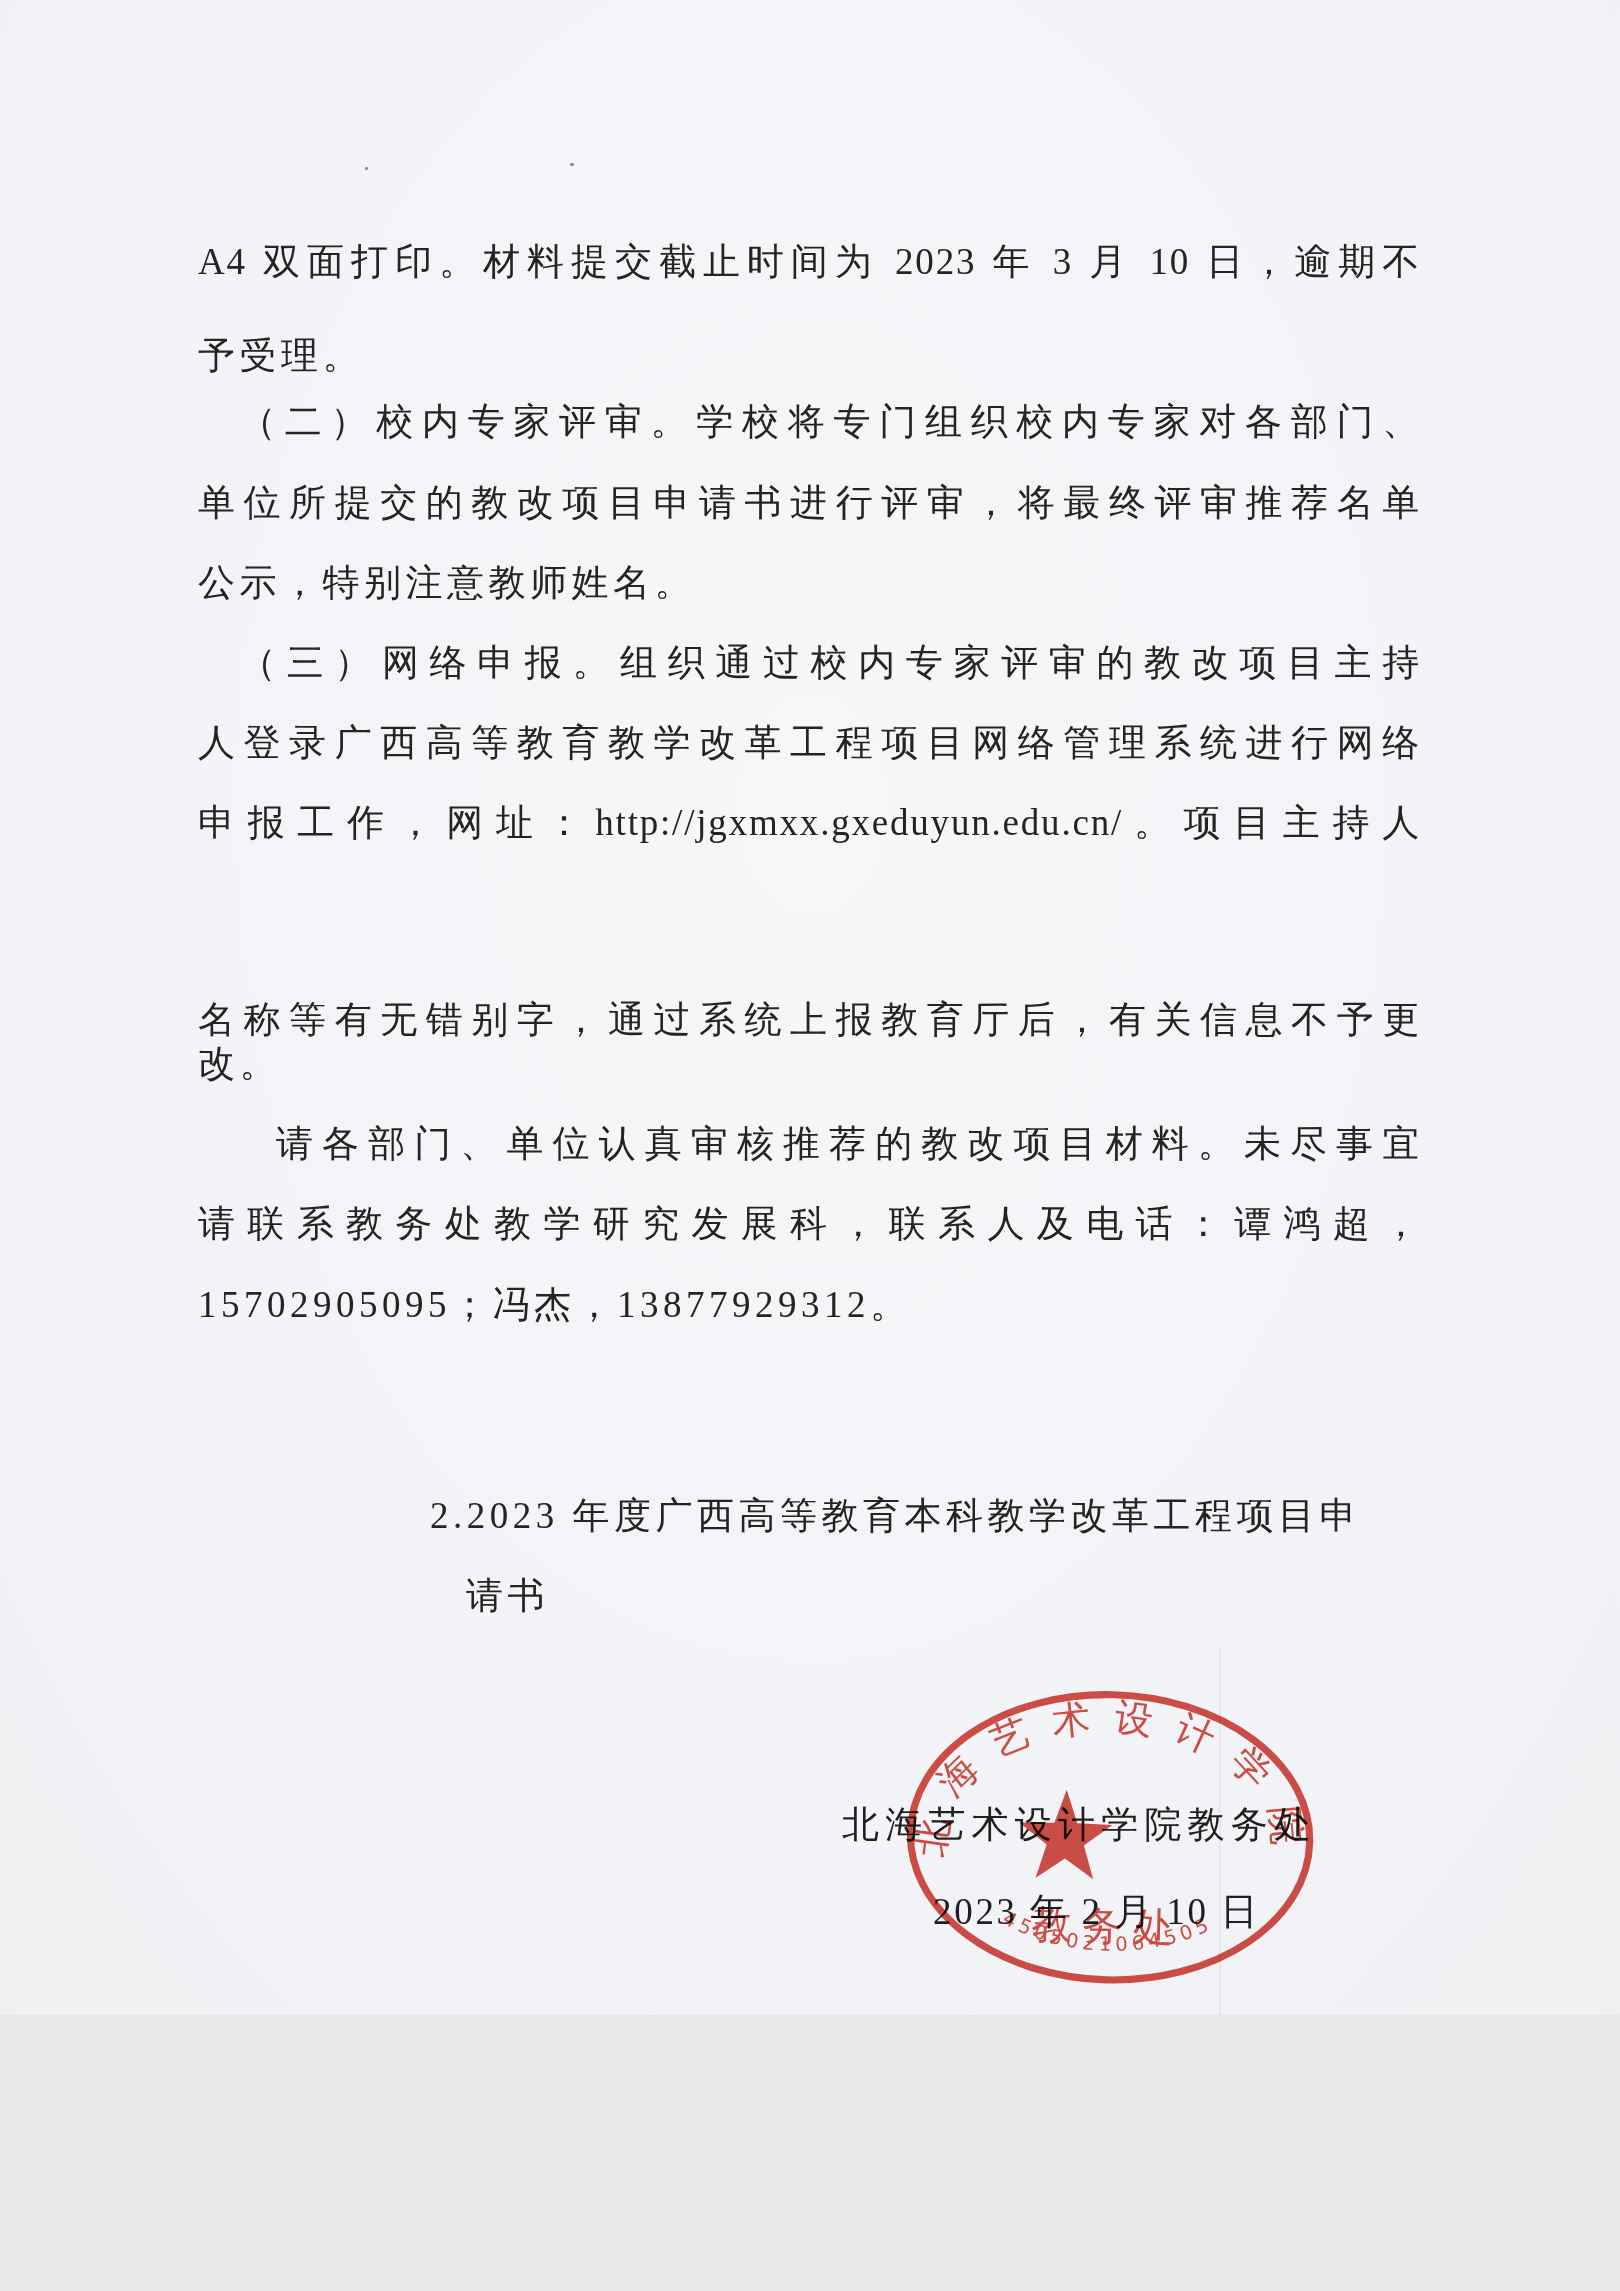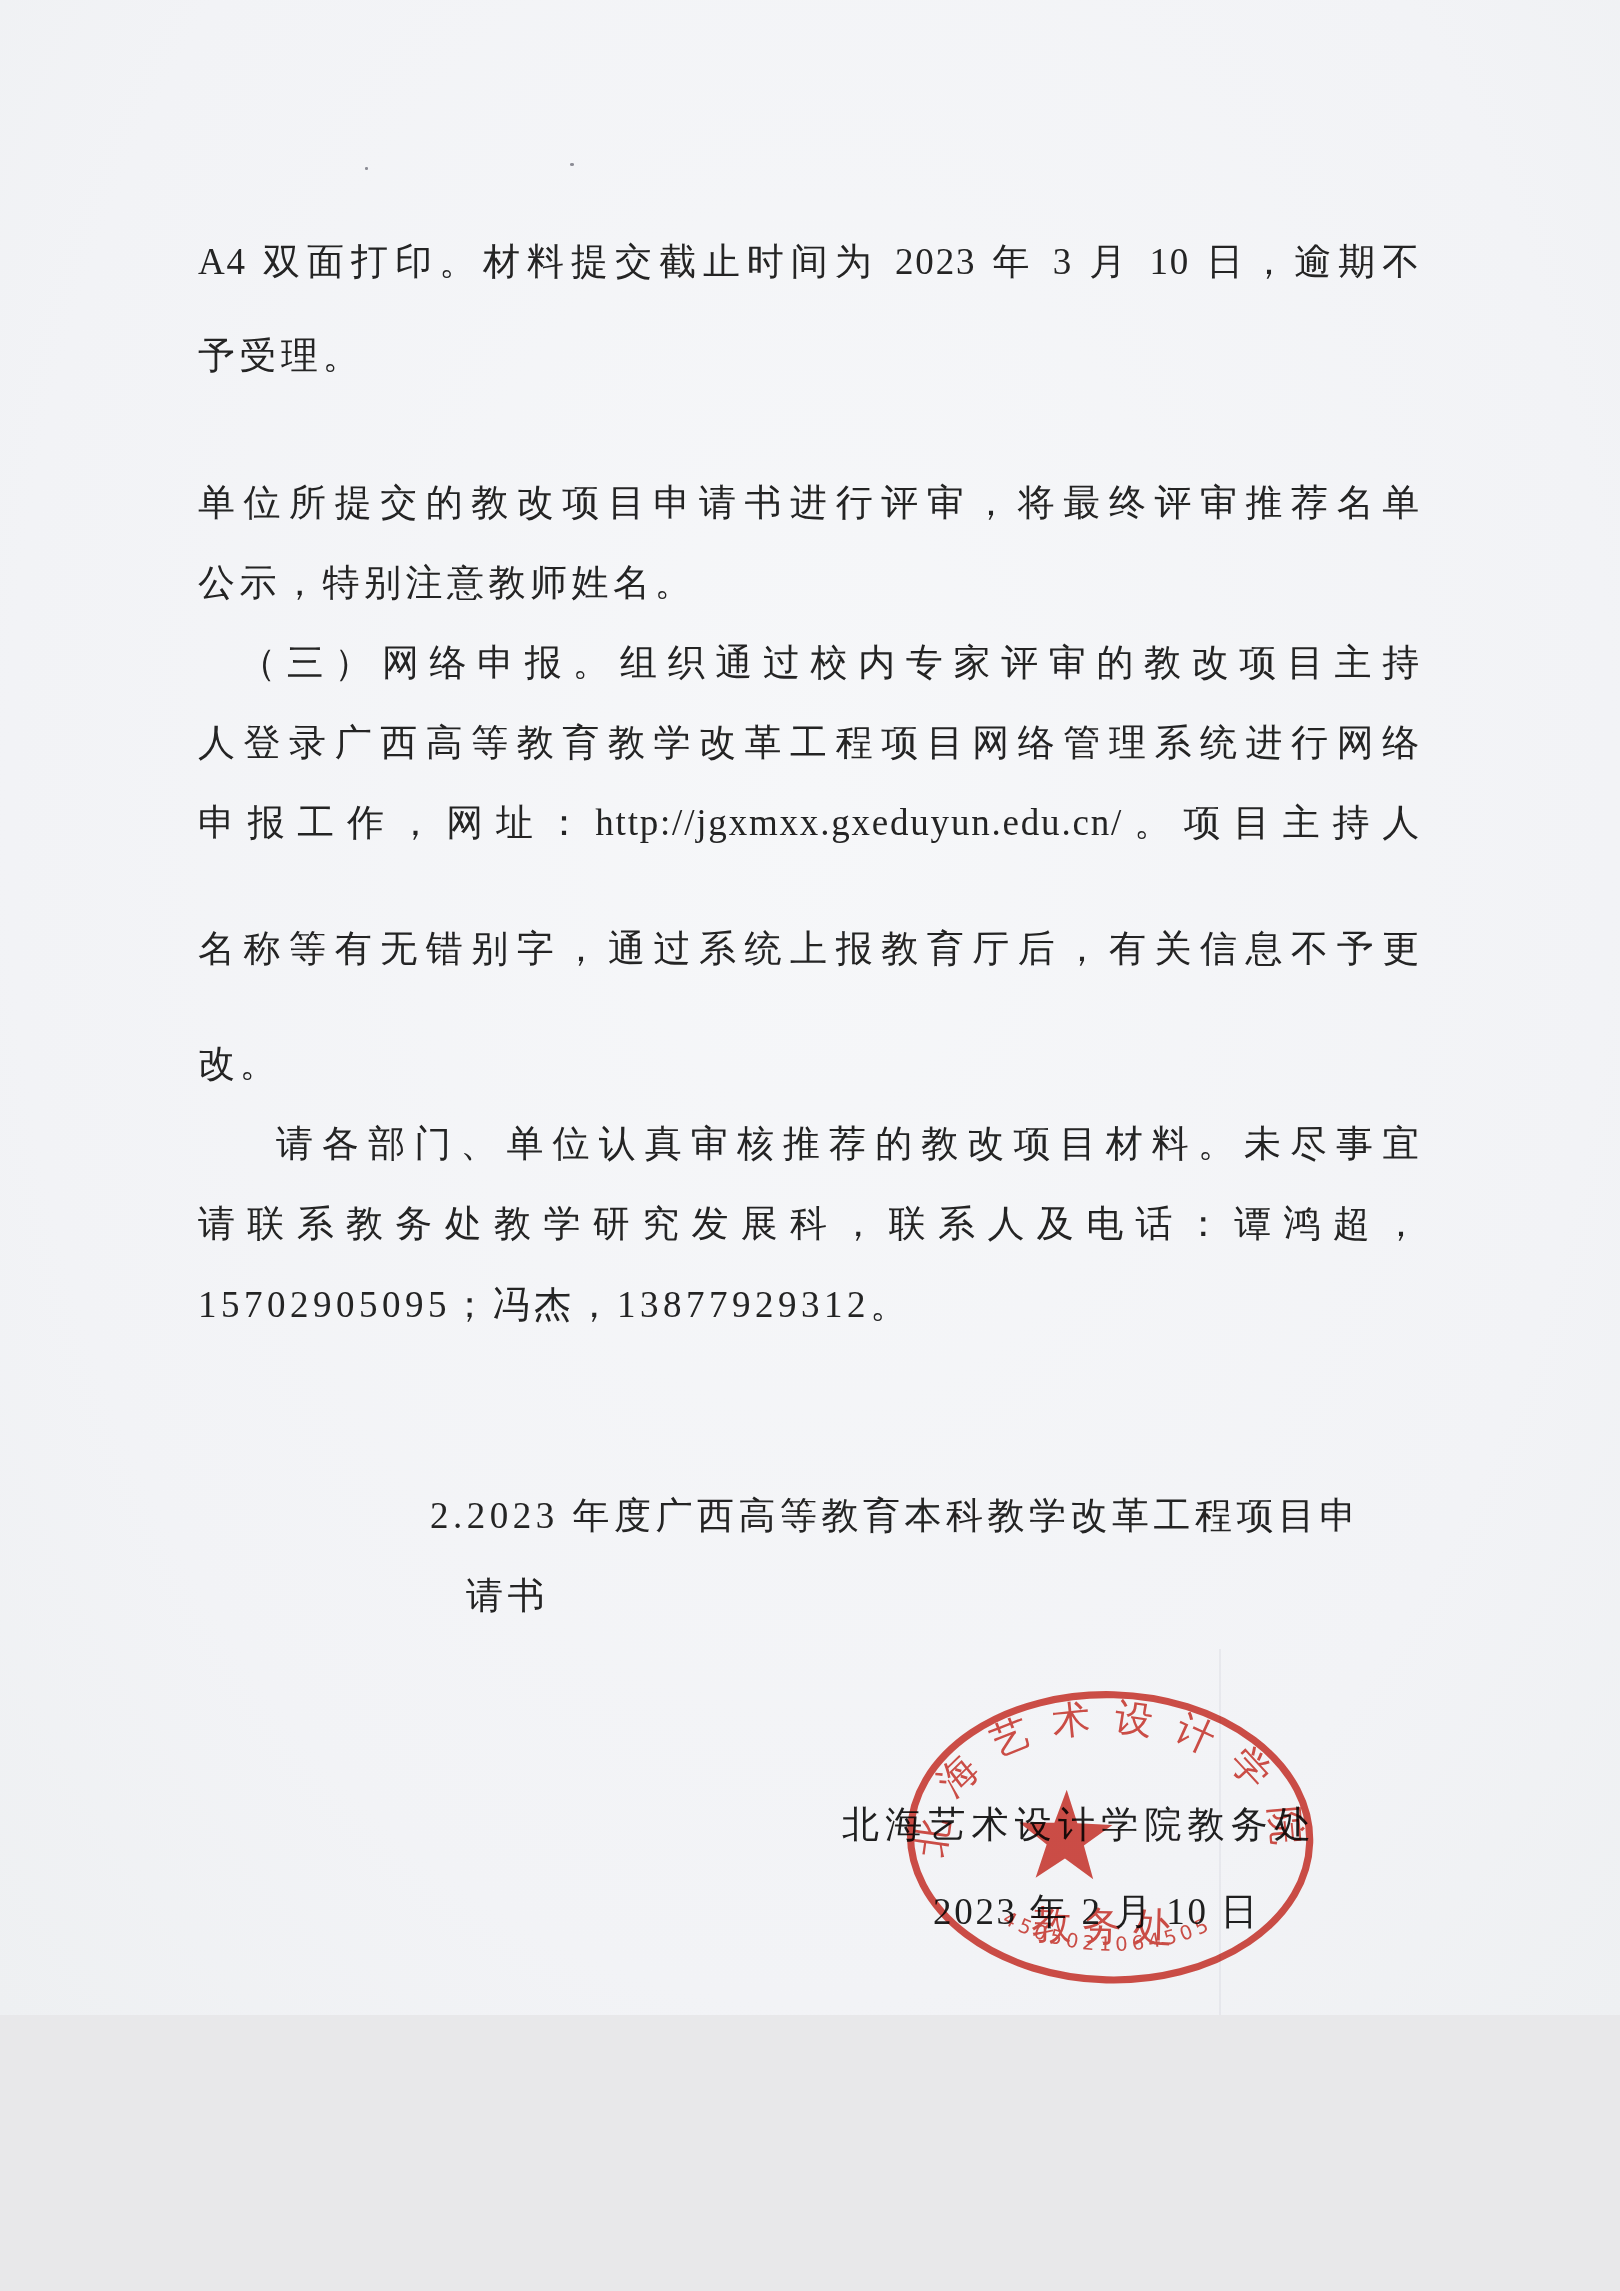--- a/index.html
+++ b/index.html
@@ -40,26 +40,27 @@
   .sp1{left:570px;top:163px;width:3.6px;height:2.7px;}
   .sp2{left:365px;top:167px;width:2.7px;height:2.7px;}
 </style>
 </head>
 <body>
 
 <div class="page">
 
   <div class="ln j" style="top:237px">A4 双面打印。材料提交截止时间为 2023 年 3 月 10 日，逾期不</div>
   <div class="ln ls" style="top:331px">予受理。</div>
+  <div class="ln j ind-p" style="top:397px">（二）校内专家评审。学校将专门组织校内专家对各部门、</div>
   <div class="ln j" style="top:478px">单位所提交的教改项目申请书进行评审，将最终评审推荐名单</div>
   <div class="ln ls" style="top:558px">公示，特别注意教师姓名。</div>
   <div class="ln j ind-p" style="top:638px">（三）网络申报。组织通过校内专家评审的教改项目主持</div>
   <div class="ln j" style="top:718px">人登录广西高等教育教学改革工程项目网络管理系统进行网络</div>
   <div class="ln j" style="top:798px">申报工作，网址：http://jgxmxx.gxeduyun.edu.cn/。项目主持人</div>
-  <div class="ln j" style="top:924px">名称等有无错别字，通过系统上报教育厅后，有关信息不予更</div>
+  <div class="ln j" style="top:995px">名称等有无错别字，通过系统上报教育厅后，有关信息不予更</div>
   <div class="ln ls" style="top:1039px">改。</div>
   <div class="ln j ind" style="top:1119px">请各部门、单位认真审核推荐的教改项目材料。未尽事宜</div>
   <div class="ln j" style="top:1199px">请联系教务处教学研究发展科，联系人及电话：谭鸿超，</div>
   <div class="ln ls" style="top:1280px">15702905095；冯杰，13877929312。</div>
   <div class="ln ls free" style="top:1491px;left:430px">2.2023 年度广西高等教育本科教学改革工程项目申</div>
   <div class="ln ls free" style="top:1571px;left:466px">请书</div>
 
   <div class="sig">北海艺术设计学院教务处</div>
   <div class="date">2023 年 2 月 10 日</div>
 

